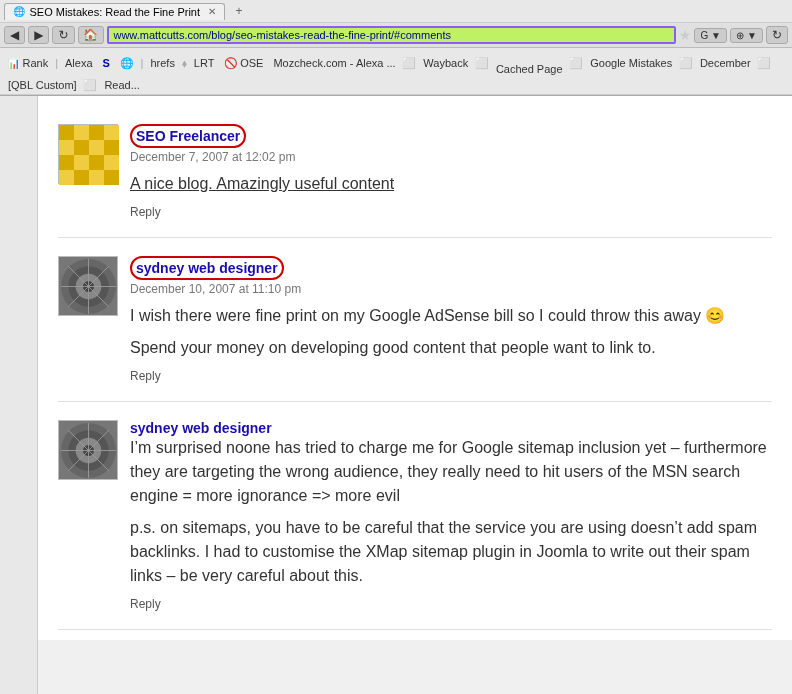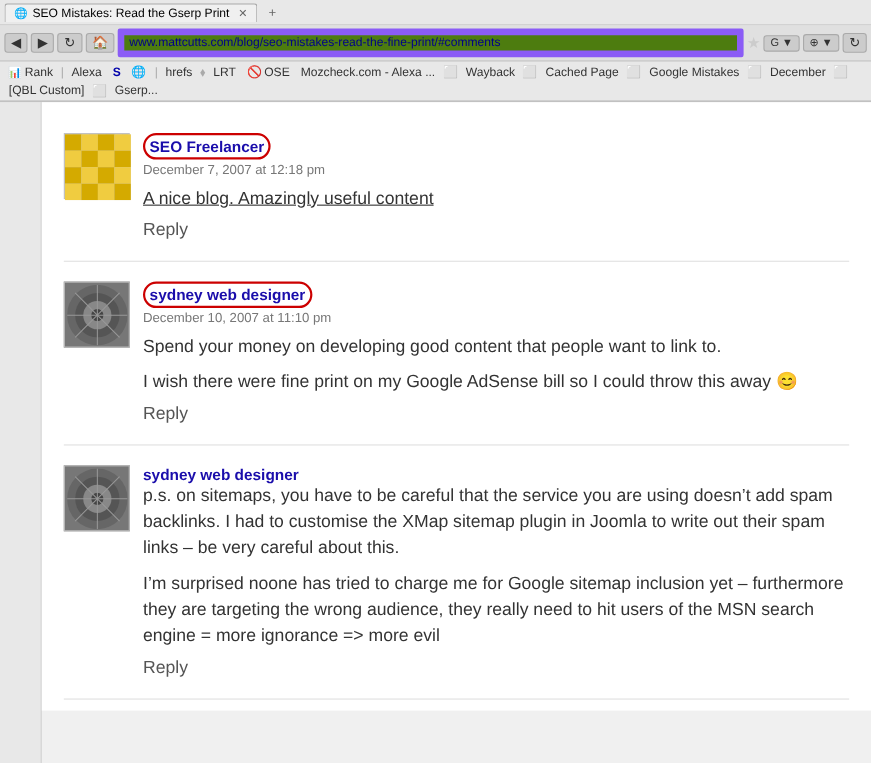--- a/index.html
+++ b/index.html
@@ -5,62 +5,62 @@
     * { margin: 0; padding: 0; box-sizing: border-box; }
     body { font-family: Arial, sans-serif; font-size: 13px; background: #fff; overflow-x: hidden; }
 
     
     .browser-chrome { background: #ddd; border-bottom: 1px solid #aaa; }
     .title-bar { background: #e8e8e8; padding: 2px 4px; font-size: 11px; display: flex; align-items: center; gap: 4px; border-bottom: 1px solid #ccc; }
     .tab { background: #c8c8c8; border: 1px solid #aaa; border-bottom: none; padding: 2px 8px; font-size: 11px; border-radius: 3px 3px 0 0; display: flex; align-items: center; gap: 4px; }
     .tab.active { background: #f0f0f0; }
     .toolbar { background: #e0e0e0; padding: 3px 4px; display: flex; align-items: center; gap: 3px; border-bottom: 1px solid #bbb; }
     .nav-btn { background: #ccc; border: 1px solid #aaa; border-radius: 3px; padding: 1px 5px; font-size: 12px; cursor: pointer; color: #333; }
-    .address-bar { flex: 1; background: #4d7c0f; border: 6px solid #8b5cf6; border-radius: 2px; padding: 1px 4px; font-size: 11px; color: #00c; display: flex; align-items: center; }
+    .address-bar { flex: 1; background: #bef264; border: 2px solid #8b5cf6; border-radius: 2px; padding: 1px 4px; font-size: 11px; color: #00c; display: flex; align-items: center; }
     .address-text { flex: 1; color: #00008B; font-size: 11px; }
     .bookmarks-bar { background: #e8e8e8; padding: 2px 4px; display: flex; align-items: center; gap: 2px; border-bottom: 1px solid #ccc; font-size: 11px; flex-wrap: wrap; }
     .bm-item { display: flex; align-items: center; gap: 2px; padding: 1px 4px; white-space: nowrap; color: #333; font-size: 11px; cursor: pointer; }
     .bm-separator { color: #aaa; margin: 0 1px; }
-    .cached-page { color: #333; }
+    .cached-page { color: #333; margin-top: 12px; }
 
     
     .page-content { background: #f9f9f9; padding: 0; }
     .content-area { background: #fff; max-width: 792px; padding: 10px 20px; }
 
     
     .comment { display: flex; gap: 12px; padding: 18px 0; border-bottom: 1px solid #e0e0e0; }
     .avatar { width: 60px; height: 60px; flex-shrink: 0; }
     .avatar-seo { background: repeating-conic-gradient(#c8a000 0% 25%, #e8c840 0% 50%) 0 0 / 15px 15px; border: 1px solid #ccc; }
     .avatar-sydney { background: #888; border: 1px solid #ccc; display: flex; align-items: center; justify-content: center; overflow: hidden; }
     .avatar-sydney svg { width: 55px; height: 55px; }
     .comment-body { flex: 1; }
     .comment-author-link { font-size: 14px; font-weight: bold; color: #1a0dab; text-decoration: none; }
     .comment-author-circled { display: inline-block; border: 2px solid #cc0000; border-radius: 20px; padding: 2px 4px; margin-bottom: 2px; }
     .comment-date { font-size: 12px; color: #777; margin-bottom: 8px; }
     .comment-text { font-size: 16px; color: #333; line-height: 1.5; margin-bottom: 8px; }
     .comment-text p { margin-bottom: 8px; }
     .underline-text { text-decoration: underline; }
-    .reply-link { font-size: 16px; color: #555; text-decoration: none; }
+    .reply-link { font-size: 12px; color: #555; text-decoration: none; }
 
     
     .left-sidebar { width: 38px; background: #e8e8e8; border-right: 1px solid #ccc; flex-shrink: 0; min-height: 650px; }
     .main-layout { display: flex; }
 
     
     .star-icon { color: #ccc; font-size: 14px; }
   </style>
 </head>
 <body>
 
 <div class="browser-chrome">
 
   <div class="title-bar">
     <div class="tab active">
       <span style="font-size:10px;">🌐</span>
-      <span>SEO Mistakes: Read the Gserp Print</span>
+      <span>SEO Mistakes: Read the Fine Print</span>
       <span style="font-size:10px; margin-left:4px; color:#666;">✕</span>
     </div>
     <span style="padding:2px 6px; font-size:12px; color:#666; cursor:pointer;">+</span>
   </div>
 
   <div class="toolbar">
     <button class="nav-btn">◀</button>
     <button class="nav-btn">▶</button>
     <button class="nav-btn">↻</button>
     <button class="nav-btn">🏠</button>
@@ -118,21 +118,21 @@
     <span class="bm-separator">⬜</span>
     <span class="bm-item">
       <span>December</span>
     </span>
     <span class="bm-separator">⬜</span>
     <span class="bm-item">
       <span>[QBL Custom]</span>
     </span>
     <span class="bm-separator">⬜</span>
     <span class="bm-item">
-      <span>Gserp...</span>
+      <span>Read...</span>
     </span>
   </div>
 </div>
 
 <div class="main-layout">
 
   <div class="left-sidebar">
   </div>
 
   <div class="page-content" style="flex:1; background:#f0f0f0;">
@@ -162,21 +162,21 @@
               <rect x="45" y="45" width="15" height="15" fill="#d4aa00"></rect>
             </g>
           </svg>
         </div>
         <div class="comment-body">
           <div>
             <span class="comment-author-circled">
               <a href="#" class="comment-author-link">SEO Freelancer</a>
             </span>
           </div>
-          <div class="comment-date">December 7, 2007 at 12:18 pm</div>
+          <div class="comment-date">December 7, 2007 at 12:02 pm</div>
           <div class="comment-text">
             <span class="underline-text">A nice blog. Amazingly useful content</span>
           </div>
           <a href="#" class="reply-link">Reply</a>
         </div>
       </div>
 
       <div class="comment">
         <div class="avatar avatar-sydney" style="width:60px; height:60px; border:1px solid #bbb; flex-shrink:0; background:#777; overflow:hidden;">
           <svg width="60" height="60" viewBox="0 0 60 60">
@@ -192,22 +192,22 @@
           </svg>
         </div>
         <div class="comment-body">
           <div>
             <span class="comment-author-circled">
               <a href="#" class="comment-author-link">sydney web designer</a>
             </span>
           </div>
           <div class="comment-date">December 10, 2007 at 11:10 pm</div>
           <div class="comment-text">
+            <p>I wish there were fine print on my Google AdSense bill so I could throw this away 😊</p>
             <p>Spend your money on developing good content that people want to link to.</p>
-            <p>I wish there were fine print on my Google AdSense bill so I could throw this away 😊</p>
           </div>
           <a href="#" class="reply-link">Reply</a>
         </div>
       </div>
 
       <div class="comment" style="border-bottom: 1px solid #e0e0e0;">
         <div class="avatar avatar-sydney" style="width:60px; height:60px; border:1px solid #bbb; flex-shrink:0; background:#777; overflow:hidden;">
           <svg width="60" height="60" viewBox="0 0 60 60">
             <circle cx="30" cy="30" r="30" fill="#666"></circle>
             <circle cx="30" cy="30" r="22" fill="#555"></circle>
@@ -217,22 +217,22 @@
             <line x1="30" y1="0" x2="30" y2="60" stroke="#999" stroke-width="1"></line>
             <line x1="8" y1="8" x2="52" y2="52" stroke="#999" stroke-width="1"></line>
             <line x1="52" y1="8" x2="8" y2="52" stroke="#999" stroke-width="1"></line>
           </svg>
         </div>
         <div class="comment-body">
           <div>
             <a href="#" class="comment-author-link">sydney web designer</a>
           </div>
           <div class="comment-text">
+            <p>I’m surprised noone has tried to charge me for Google sitemap inclusion yet – furthermore they are targeting the wrong audience, they really need to hit users of the MSN search engine = more ignorance =&gt; more evil</p>
             <p>p.s. on sitemaps, you have to be careful that the service you are using doesn’t add spam backlinks. I had to customise the XMap sitemap plugin in Joomla to write out their spam links – be very careful about this.</p>
-            <p>I’m surprised noone has tried to charge me for Google sitemap inclusion yet – furthermore they are targeting the wrong audience, they really need to hit users of the MSN search engine = more ignorance =&gt; more evil</p>
           </div>
           <a href="#" class="reply-link">Reply</a>
         </div>
       </div>
 
     </div>
   </div>
 </div>
 
 </body></html>

